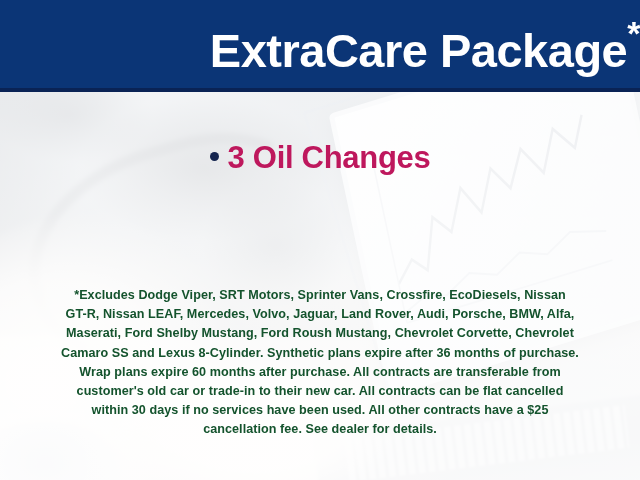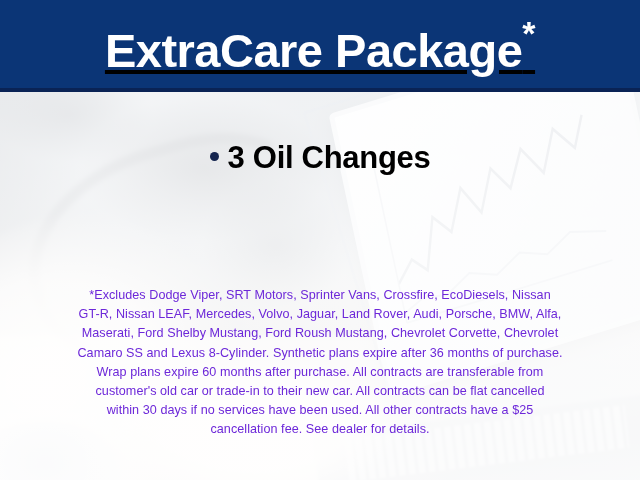--- a/index.html
+++ b/index.html
@@ -152,22 +152,21 @@
   
   .header {
     position: absolute;
     left: 0; top: 0;
     width: 640px;
     height: 88px;
     background: #0b3576;
     box-sizing: border-box;
     display: flex;
     align-items: center;
-    justify-content: center;
-    text-decoration: underline;
+    justify-content: flex-end;
   }
   .header-rule {
     position: absolute;
     left: 0; top: 88px;
     width: 640px;
     height: 4px;
     background: #0a2355;
   }
   .header-title {
     color: #ffffff;
@@ -187,21 +186,21 @@
   }
 
   
   .bullets {
     position: absolute;
     left: 0; top: 138px;
     width: 640px;
     text-align: center;
   }
   .bullet-line {
-    color: #000000;
+    color: #be185d;
     font-size: 31px;
     font-weight: bold;
     line-height: 39px;
     letter-spacing: -0.3px;
     white-space: nowrap;
   }
   .bullet-dot {
     display: inline-block;
     width: 9px;
     height: 9px;
@@ -210,23 +209,23 @@
     vertical-align: 7px;
     margin-right: 9px;
   }
 
   
   .fineprint {
     position: absolute;
     left: 26px; top: 286px;
     width: 588px;
     text-align: center;
-    color: #6d28d9;
+    color: #14532d;
     font-size: 12.6px;
-    font-weight: normal;
+    font-weight: bold;
     line-height: 19.2px;
     letter-spacing: 0.05px;
   }
   .fp-line { white-space: nowrap; }
 </style>
 </head>
 <body>
 
 <div id="ad">
 

